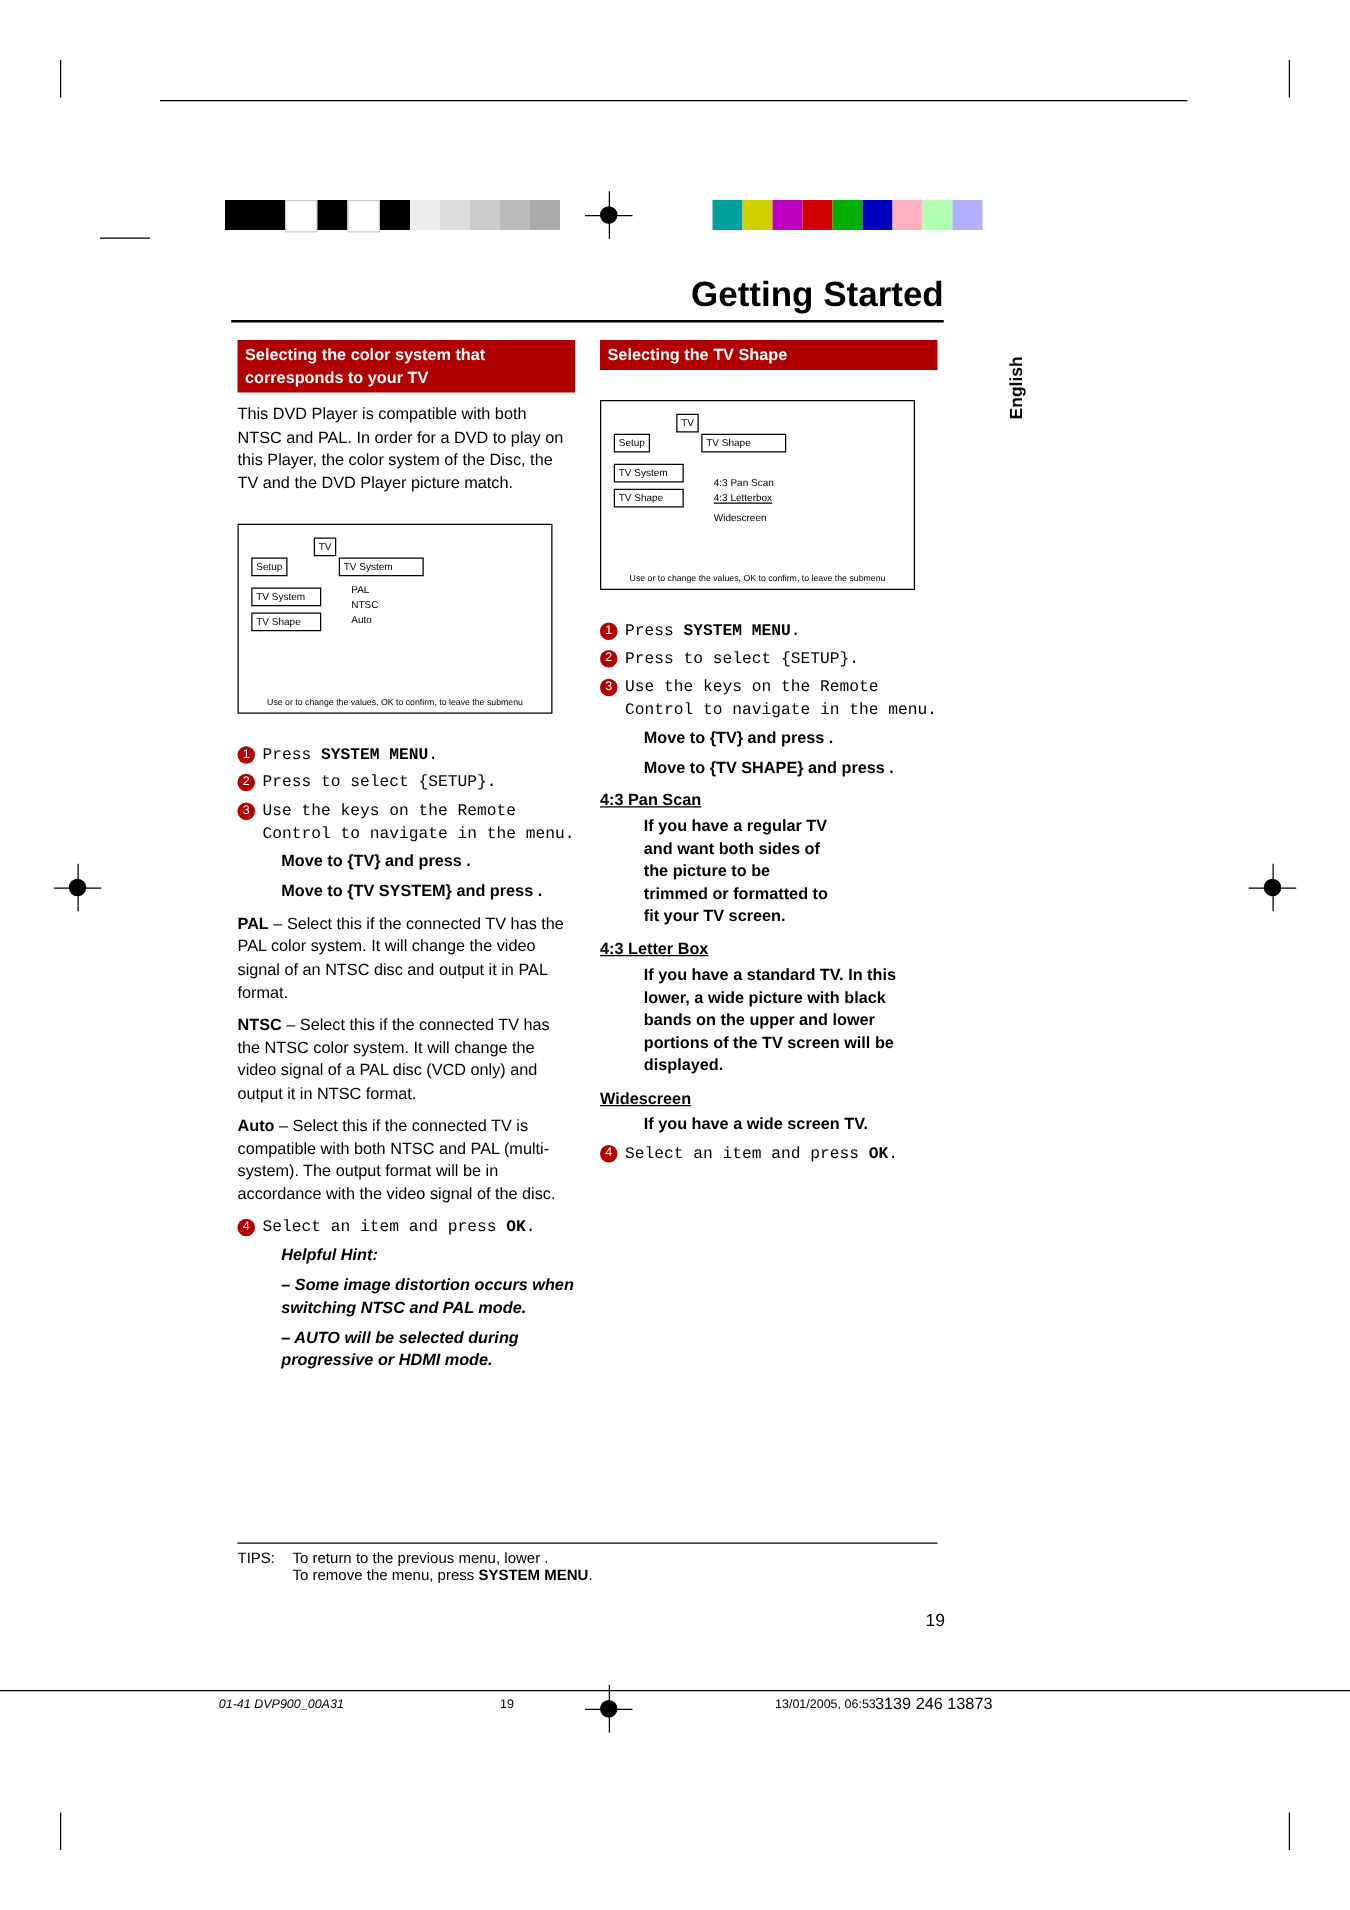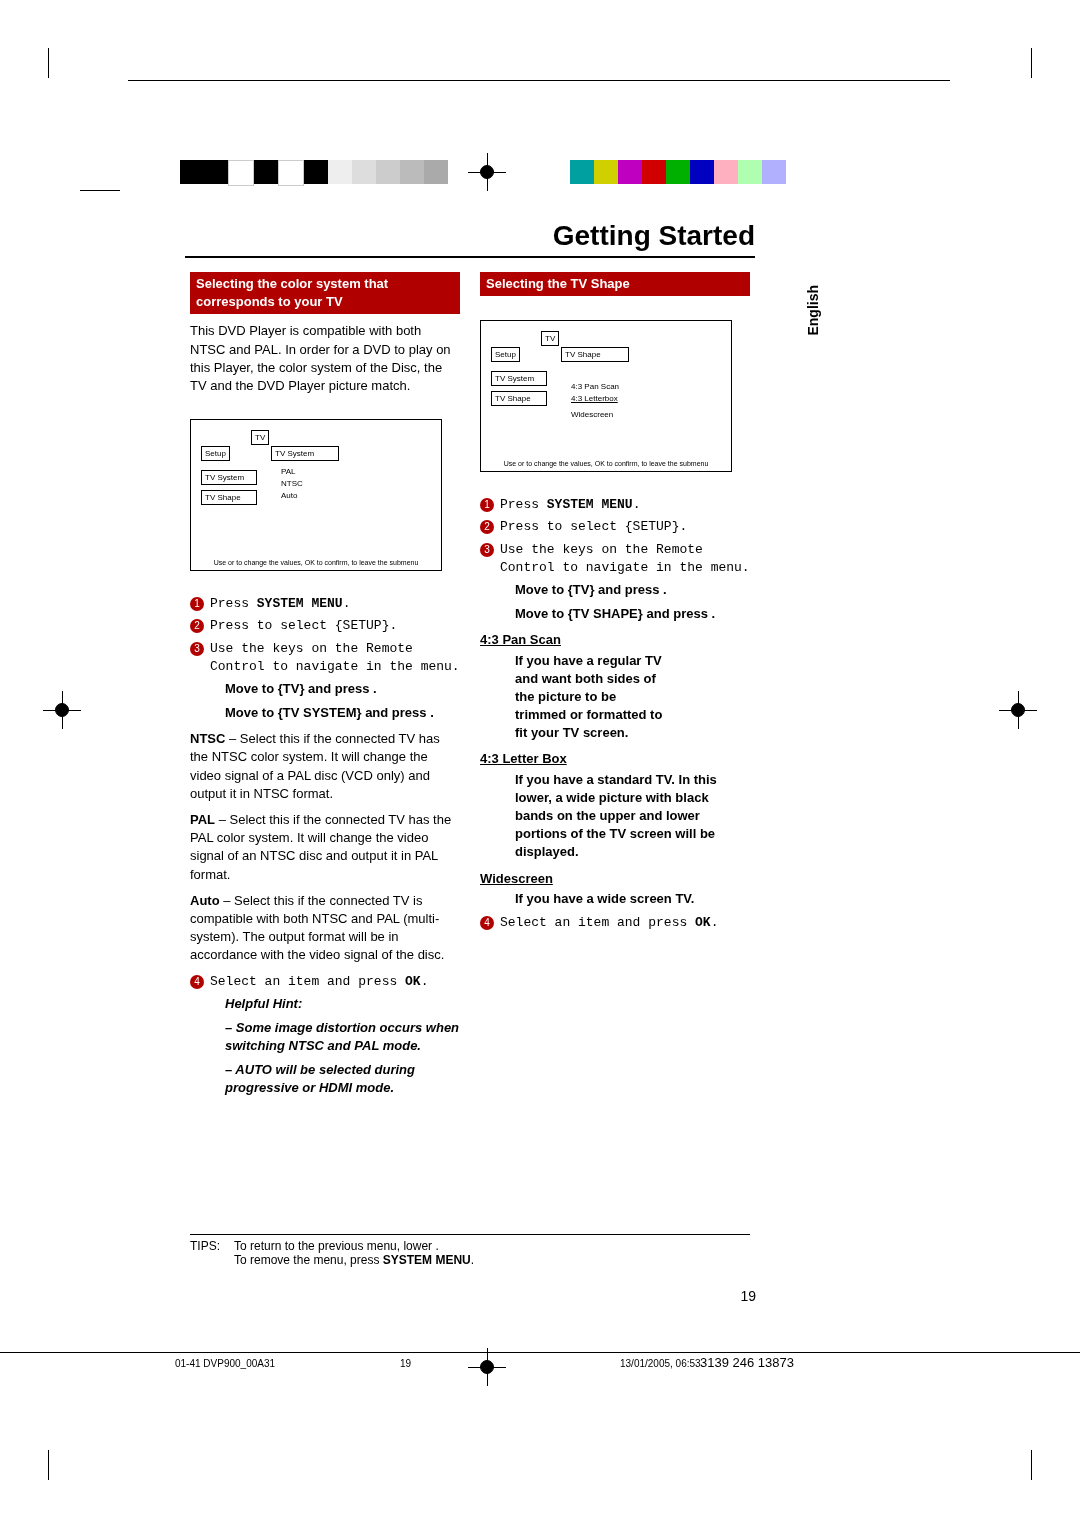--- a/index.html
+++ b/index.html
@@ -233,22 +233,22 @@
       <span class="bullet">2</span>
       <span class="step-body">Press     to select {SETUP}.</span>
     </div>
     <div class="step">
       <span class="bullet">3</span>
       <span class="step-body">Use the             keys on the Remote Control to navigate in the menu.</span>
     </div>
     <div class="indent">Move to {TV} and press    .</div>
     <div class="indent">Move to {TV SYSTEM} and press    .</div>
 
+    <div class="para"><span class="bold">PAL</span><span> – Select this if the connected TV has the PAL color system. It will change the video signal of an NTSC disc and output it in PAL format.</span></div>
     <div class="para"><span class="bold">NTSC</span><span> – Select this if the connected TV has the NTSC color system. It will change the video signal of a PAL disc (VCD only) and output it in NTSC format.</span></div>
-    <div class="para"><span class="bold">PAL</span><span> – Select this if the connected TV has the PAL color system. It will change the video signal of an NTSC disc and output it in PAL format.</span></div>
     <div class="para"><span class="bold">Auto</span><span> – Select this if the connected TV is compatible with both NTSC and PAL (multi-system). The output format will be in accordance with the video signal of the disc.</span></div>
 
     <div class="step">
       <span class="bullet">4</span>
       <span class="step-body"><span>Select an item and press </span><span class="bold">OK</span><span>.</span></span>
     </div>
 
     <div class="indent italic">Helpful Hint:</div>
     <div class="indent italic">– Some image distortion occurs when switching NTSC and PAL mode.</div>
     <div class="indent italic">– AUTO will be selected during progressive or HDMI mode.</div>
@@ -304,16 +304,16 @@
   <div>TIPS:</div>
   <div>
     <div>To return to the previous menu, lower    .</div>
     <div><span>To remove the menu, press </span><span class="bold">SYSTEM MENU</span><span>.</span></div>
   </div>
 </div>
 
 <div class="pagenum">19</div>
 
 <div class="footerline"></div>
-<div class="footertext" style="left:175px;">01-41 DVP900_00A31</div>
+<div class="footertext" style="left:175px;font-style:italic;">01-41 DVP900_00A31</div>
 <div class="footertext" style="left:400px;">19</div>
 <div class="footertext" style="left:620px;">13/01/2005, 06:53</div>
 <div class="footertext" style="left:700px;font-size:13px;top:1355px;">3139 246 13873</div>
 
 </body></html>

